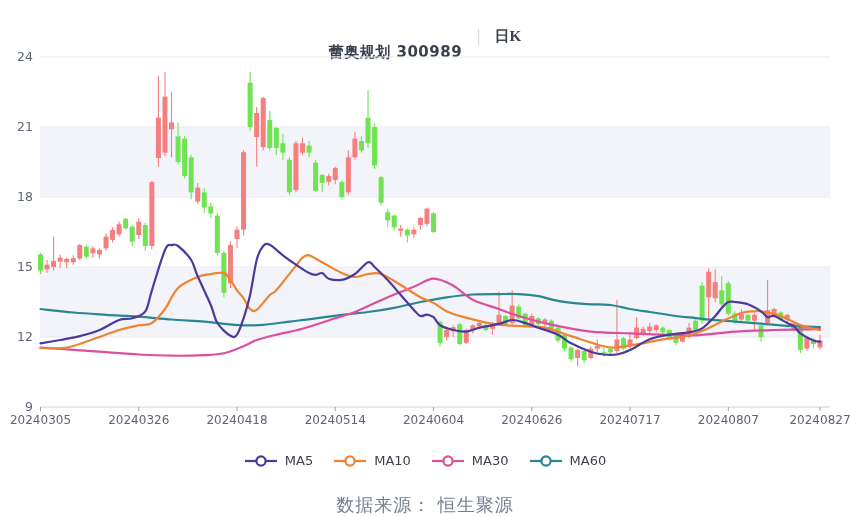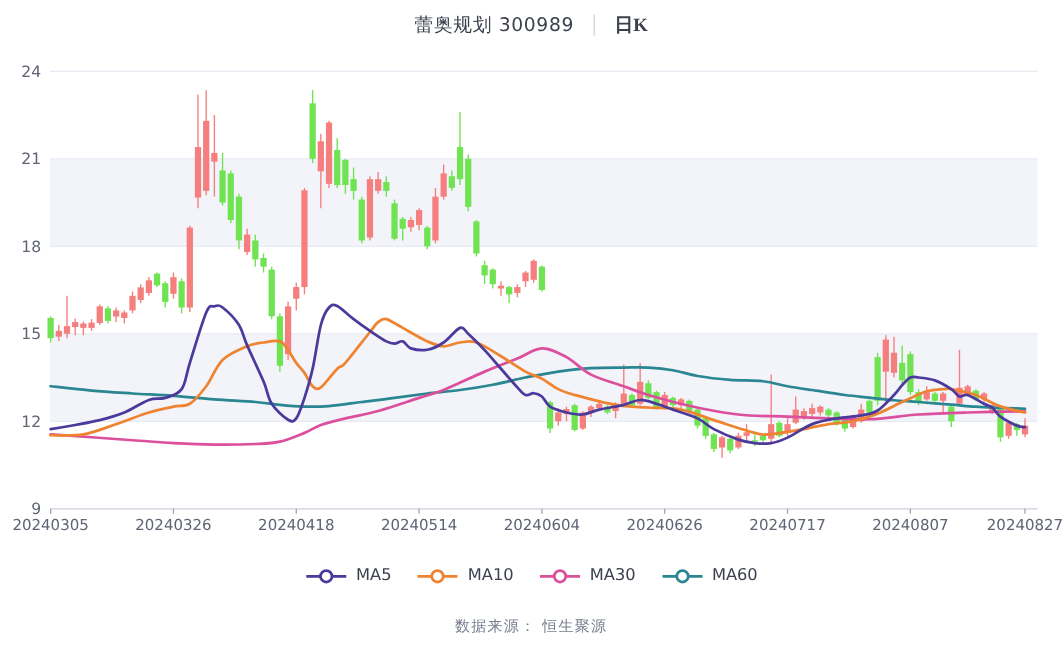--- a/index.html
+++ b/index.html
@@ -1,28 +1,28 @@
 <!DOCTYPE html>
 <html><head>
 <meta charset="utf-8">
 <style>
   html,body{margin:0;padding:0;background:#fff;}
   .page{position:relative;width:850px;height:517px;background:#ffffff;overflow:hidden;
         font-family:"DejaVu Sans","Liberation Sans",sans-serif;}
   .title-row{position:absolute;top:11px;left:0;right:0;display:flex;justify-content:center;
              align-items:center;gap:12px;font-size:15px;color:#3b404d;}
-  .t-main{font-weight:400;letter-spacing:0.5px;}
+  .t-main{font-weight:700;letter-spacing:0.5px;margin-top:32px;}
   .t-sep{color:#d4d7de;font-weight:400;font-size:14px;}
   .t-sub{font-weight:600;font-family:Liberation Serif, serif;}
   #chart{position:absolute;top:0;left:0;}
   .legend-row{position:absolute;top:453px;left:0;right:0;display:flex;justify-content:center;
               align-items:center;gap:20px;}
   .legend-item{display:flex;align-items:center;gap:7px;font-size:13px;color:#3b404d;cursor:pointer;}
   .footer-row{position:absolute;top:493px;left:0;right:0;text-align:center;
-              font-size:12px;color:#767d8d;letter-spacing:1px;}
+              font-size:18px;color:#767d8d;letter-spacing:1px;}
 </style>
 </head>
 <body>
 
 <div class="page">
   <div class="title-row">
     <span class="t-main">蕾奥规划 300989</span>
     <span class="t-sep">│</span>
     <span class="t-sub">日K</span>
   </div>

